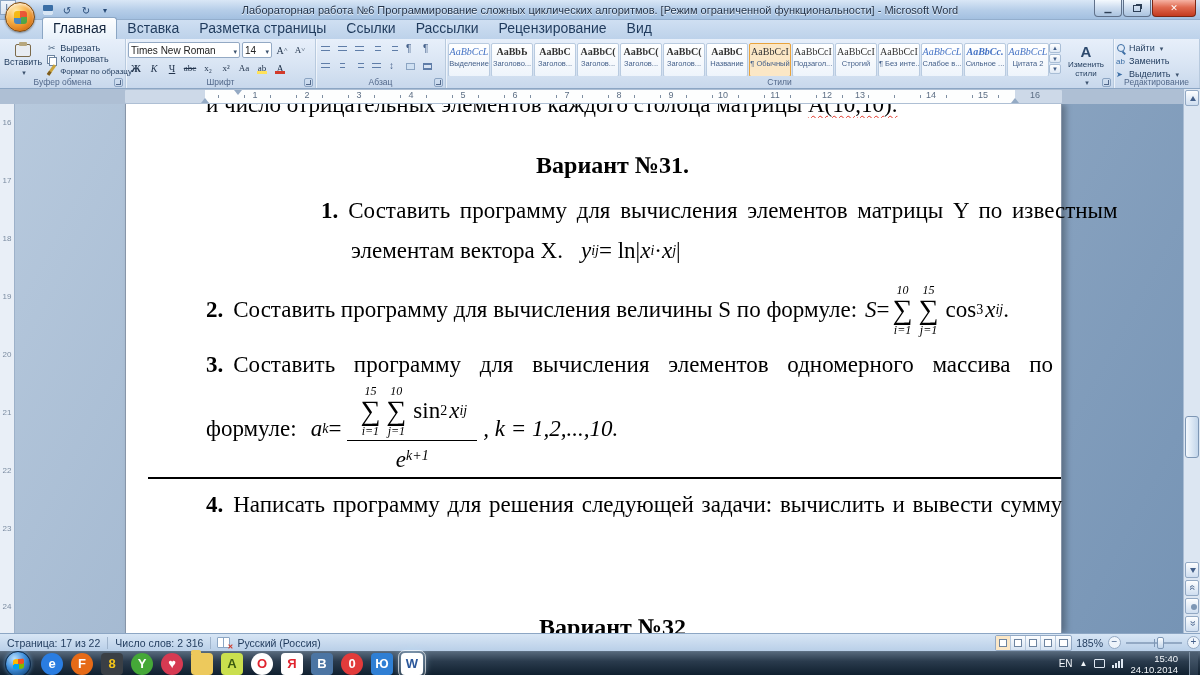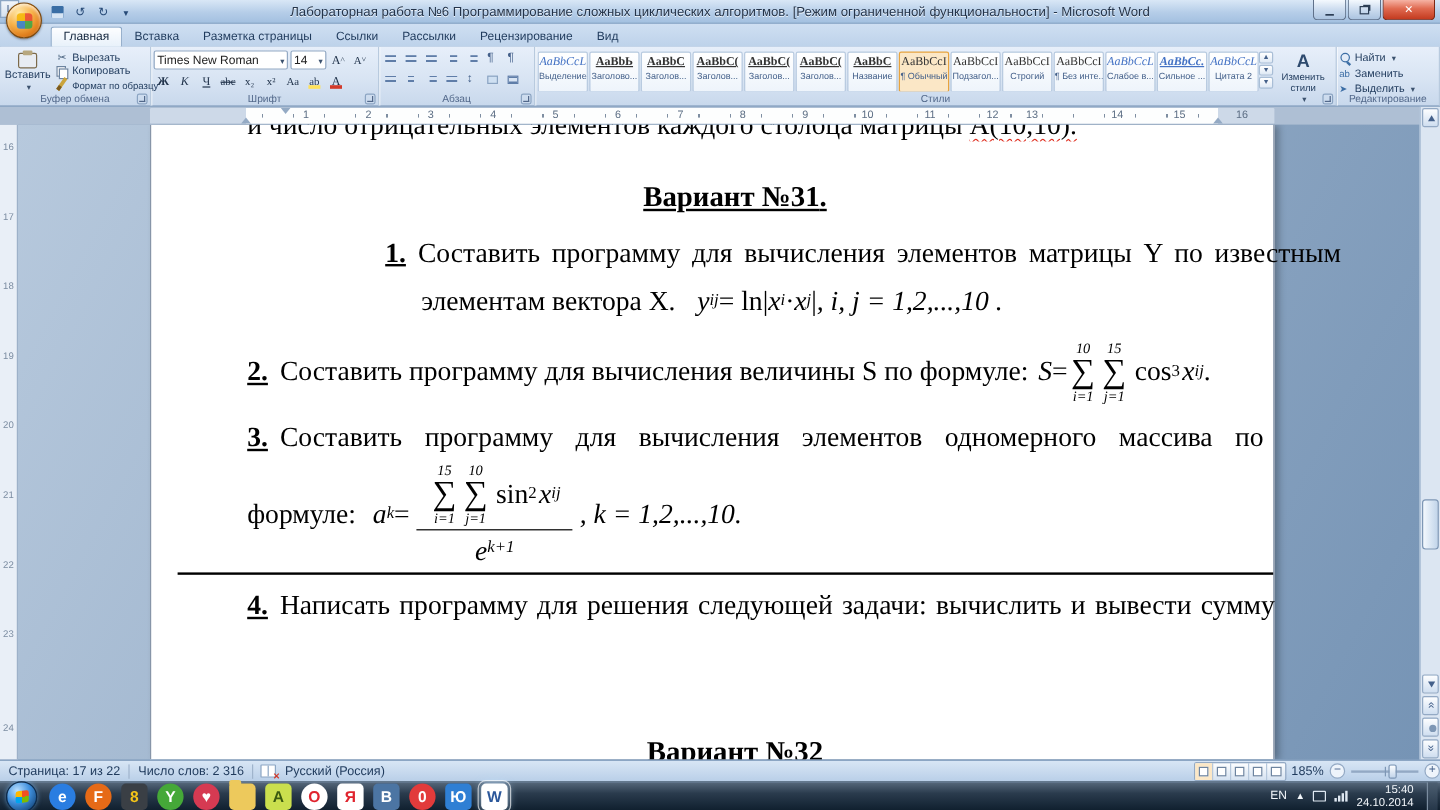--- a/index.html
+++ b/index.html
@@ -25,21 +25,21 @@
   .winbtns { position:absolute; right:4px; top:0; display:flex; z-index:20; }
   .wbtn { width:28px; height:17px; border:1px solid #60718a; border-top:none; border-radius:0 0 4px 4px;
     background:linear-gradient(#f4f9fe,#cfdef0 45%,#abc4e0); display:flex; align-items:center; justify-content:center;
     font-size:9px; color:#2c3e55; margin-left:1px; }
   .wbtn.close { width:44px; background:linear-gradient(#f6b3a4,#e06a50 45%,#c33a1f); color:#fff; border-color:#7c2713; }
   .wbtn .restore { width:8px; height:7px; border:1px solid #2c3e55; box-shadow:2px -2px 0 -1px #2c3e55; }
 
   
   .tabsrow { position:absolute; top:20px; left:0; right:0; height:19px;
     background:linear-gradient(#cfdff2,#bdd2ea); display:flex; align-items:flex-end; padding-left:42px; }
-  .rtab { padding:2px 10px 3px; font-size:10px; color:#1f3a5c; border-radius:3px 3px 0 0; cursor:default; }
+  .rtab { padding:2px 10px 3px; font-size:14px; color:#1f3a5c; border-radius:3px 3px 0 0; cursor:default; }
   .rtab.active { background:linear-gradient(#fdfeff,#e8f1fa); border:1px solid #8ba6c4; border-bottom:none; color:#13253d; }
 
   
   .ribbon { position:absolute; top:39px; left:0; right:0; height:50px;
     background:linear-gradient(#e7effa,#d8e4f3 55%,#c8d8ec); border-bottom:1px solid #8ca6c4; display:flex; }
   .rgroup { position:relative; height:100%; border-right:1px solid #b8cade; box-shadow:1px 0 0 rgba(255,255,255,.6); padding:2px 2px 12px; }
   .glabel { position:absolute; left:0; right:0; bottom:1px; text-align:center; font-size:8.5px; color:#52688a; white-space:nowrap; }
   .dlg { position:absolute; right:2px; bottom:1px; width:9px; height:9px; border:1px solid #8ba4c2; border-radius:2px; }
   .dlg::after { content:""; position:absolute; right:1px; bottom:1px; width:4px; height:4px; border-right:1px solid #52688a; border-bottom:1px solid #52688a; }
   .dd::after { content:"\25BE"; font-size:7px; color:#3c526e; margin-left:2px; }
@@ -119,21 +119,21 @@
   .vruler { position:absolute; left:0; top:104px; bottom:42px; width:15px; background:#e9eff7; border-right:1px solid #9db1c9; }
   .vnum { position:absolute; left:0; width:100%; text-align:center; font-size:8px; color:#7c8da2; }
 
   
   .docarea { position:absolute; top:104px; left:15px; right:17px; bottom:42px; overflow:hidden;
     background:linear-gradient(118deg,#b7c9dd 0%,#93abc6 55%,#7694b5 100%); }
   .page { position:absolute; left:110px; width:937px; top:0; bottom:0; background:#fff;
     border-left:1px solid #8795a8; border-right:1px solid #8795a8; box-shadow:4px 0 6px rgba(0,0,0,.28); }
   .line { position:absolute; left:80px; right:42px; font-family:"Liberation Serif",serif; font-size:23px; line-height:26px; color:#000; white-space:nowrap; }
   .line.center { text-align:center; }
-  .b { font-weight:bold;text-decoration:underline; }
+  .b { font-weight:bold; }
   .num { margin-right:10px; }
   .flexline { display:flex; align-items:center; }
   .spellerr { text-decoration:underline wavy #e03325 1px; text-underline-offset:3px; }
   .just1 { word-spacing:4px; } .just3 { word-spacing:13px; } .just4 { word-spacing:2px; }
   .math { font-style:italic; display:inline-flex; align-items:center; }
   .math .up { font-style:normal; }
   .mathgap { margin-left:18px; }
   sub,sup { font-size:14px; font-style:italic; }
   sub { vertical-align:-5px; } sup { vertical-align:7px; }
   .sig { display:inline-flex; flex-direction:column; align-items:center; line-height:1; vertical-align:middle; margin:0 3px; font-style:normal; }
@@ -472,21 +472,20 @@
             <i>y</i>
             <sub>ij</sub>
             <span class="up"> = ln </span>
             <span class="up">|</span>
             <i>x</i>
             <sub>i</sub>
             <span class="up"> · </span>
             <i>x</i>
             <sub>j</sub>
             <span class="up">|</span>
-            <span>,  i, j = 1,2,...,10 .</span>
           </span>
       </div>
 
       <div class="line flexline" style="top:178px;height:56px">
         <span class="b num">2.</span>
         <span>Составить программу для вычисления величины S по формуле:</span>
         <span class="math" style="margin-left:8px">
           <i>S</i>
             <span class="up"> = </span>
           <span class="sig">

